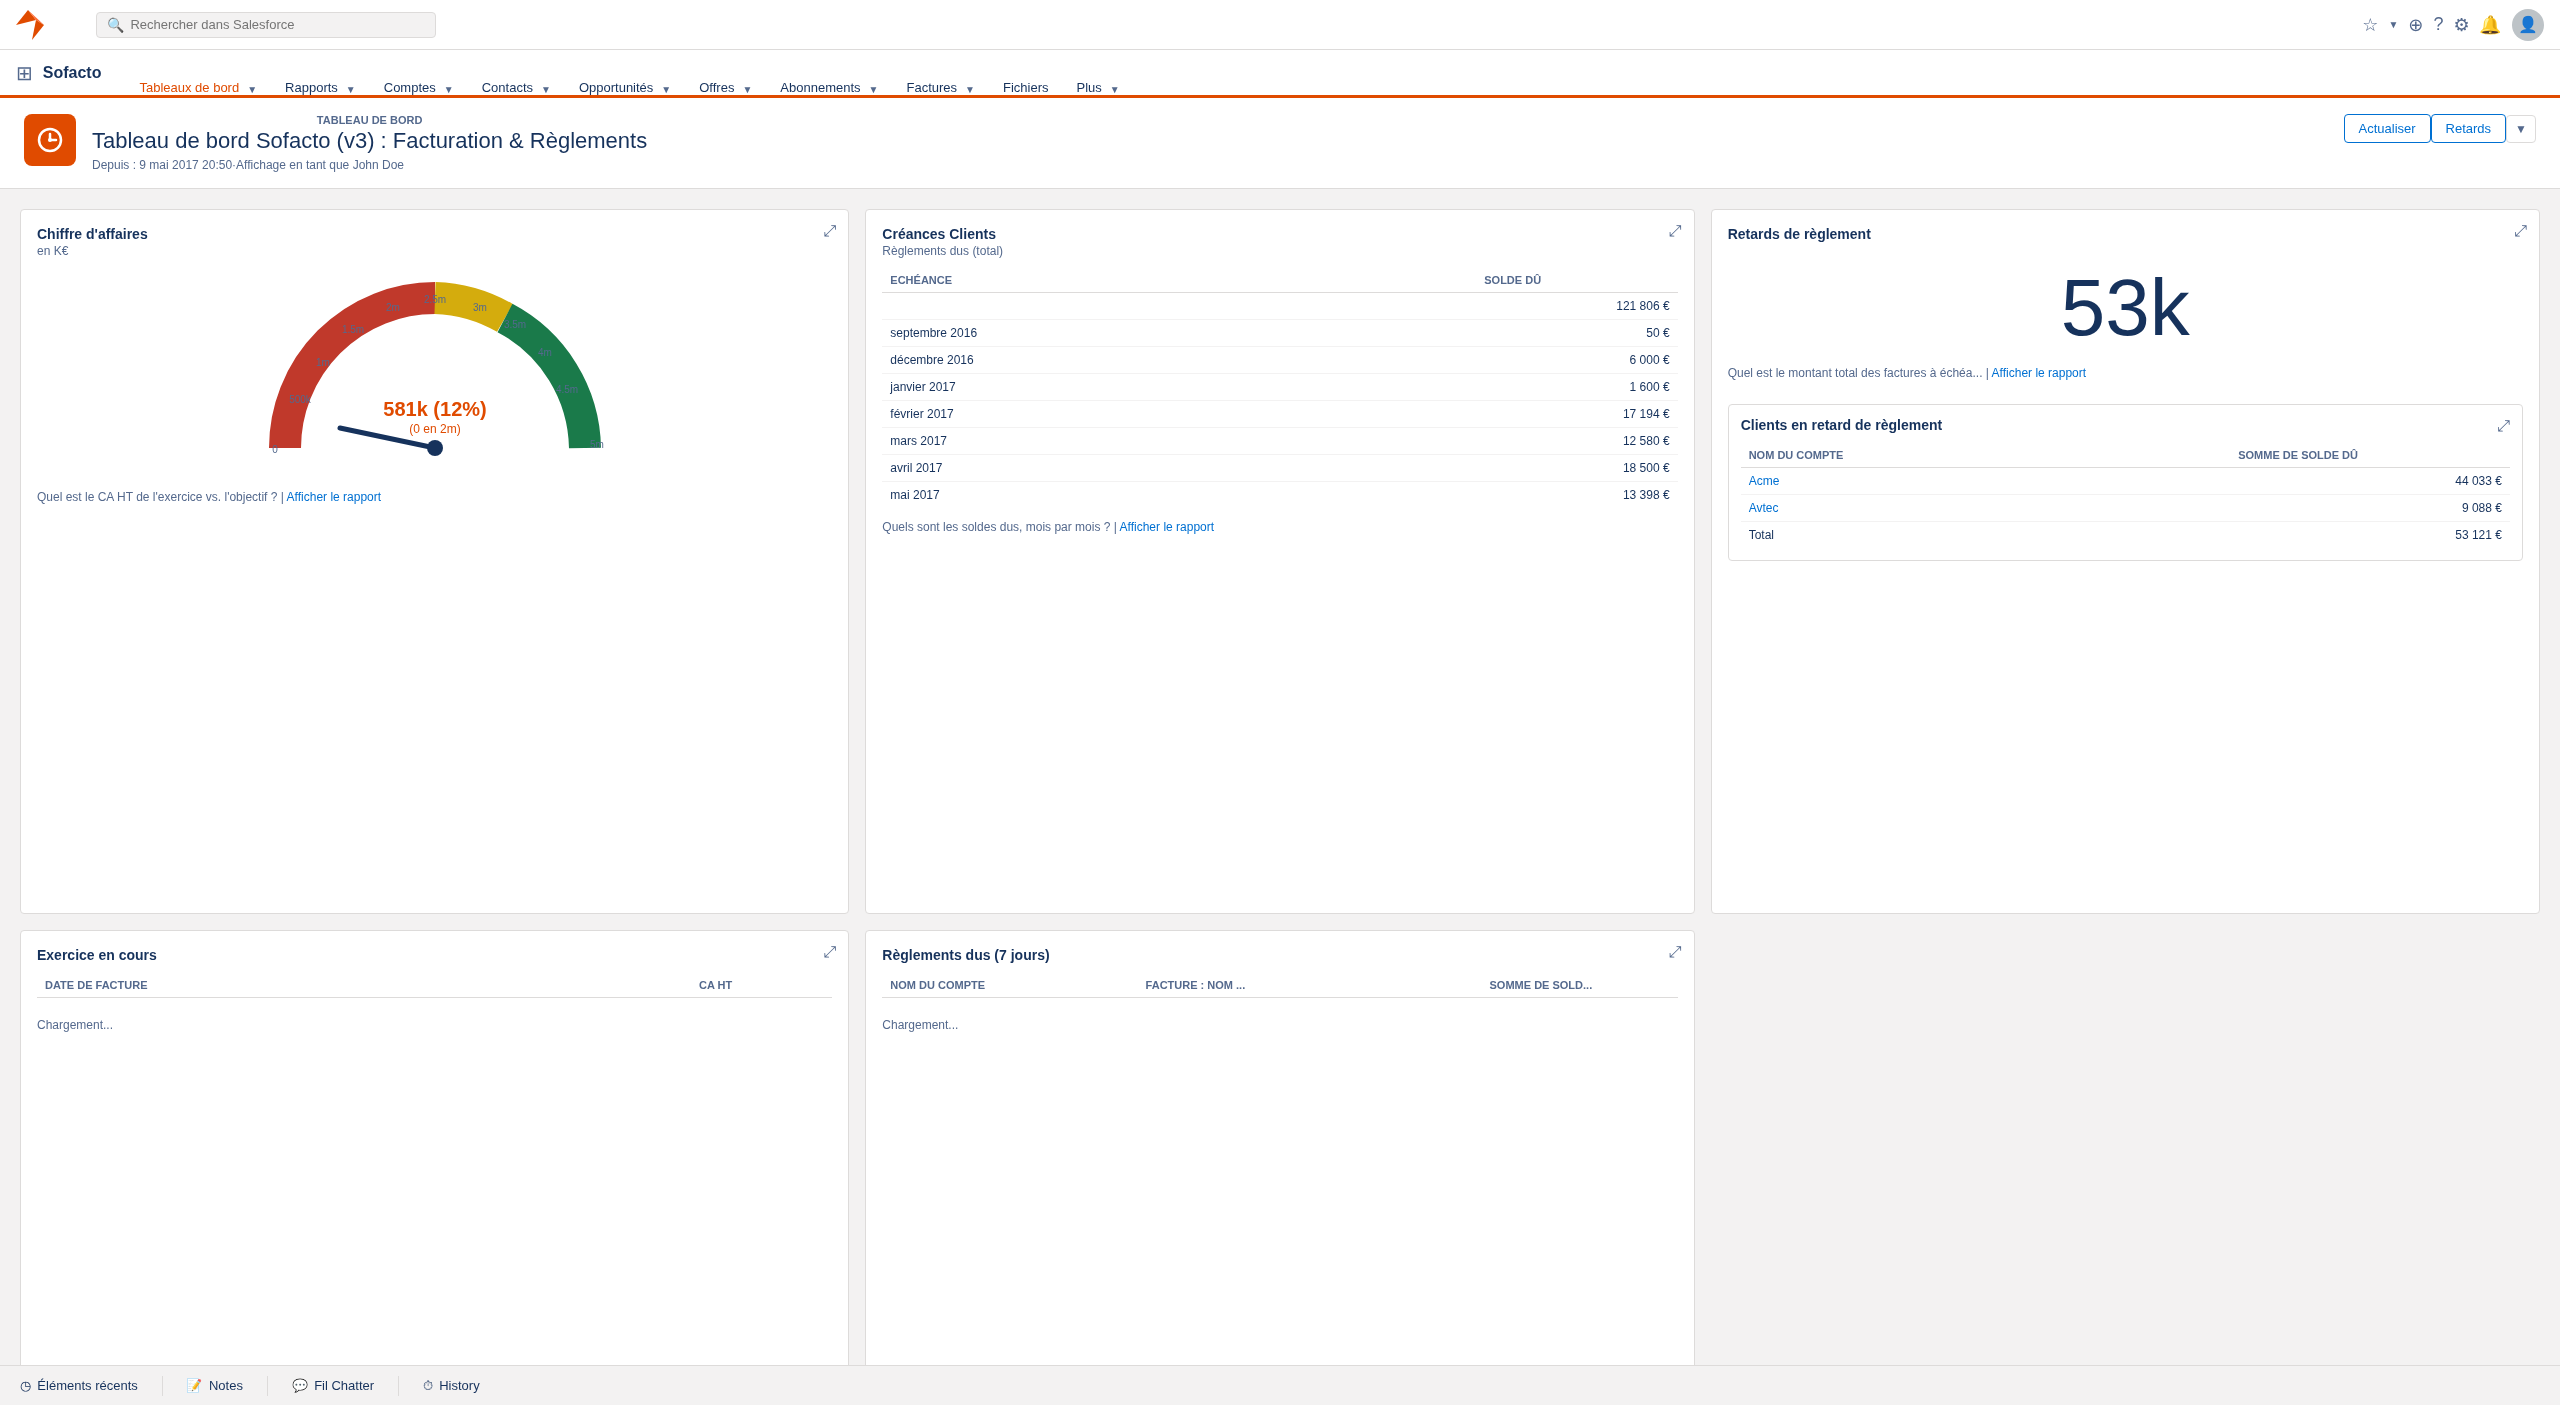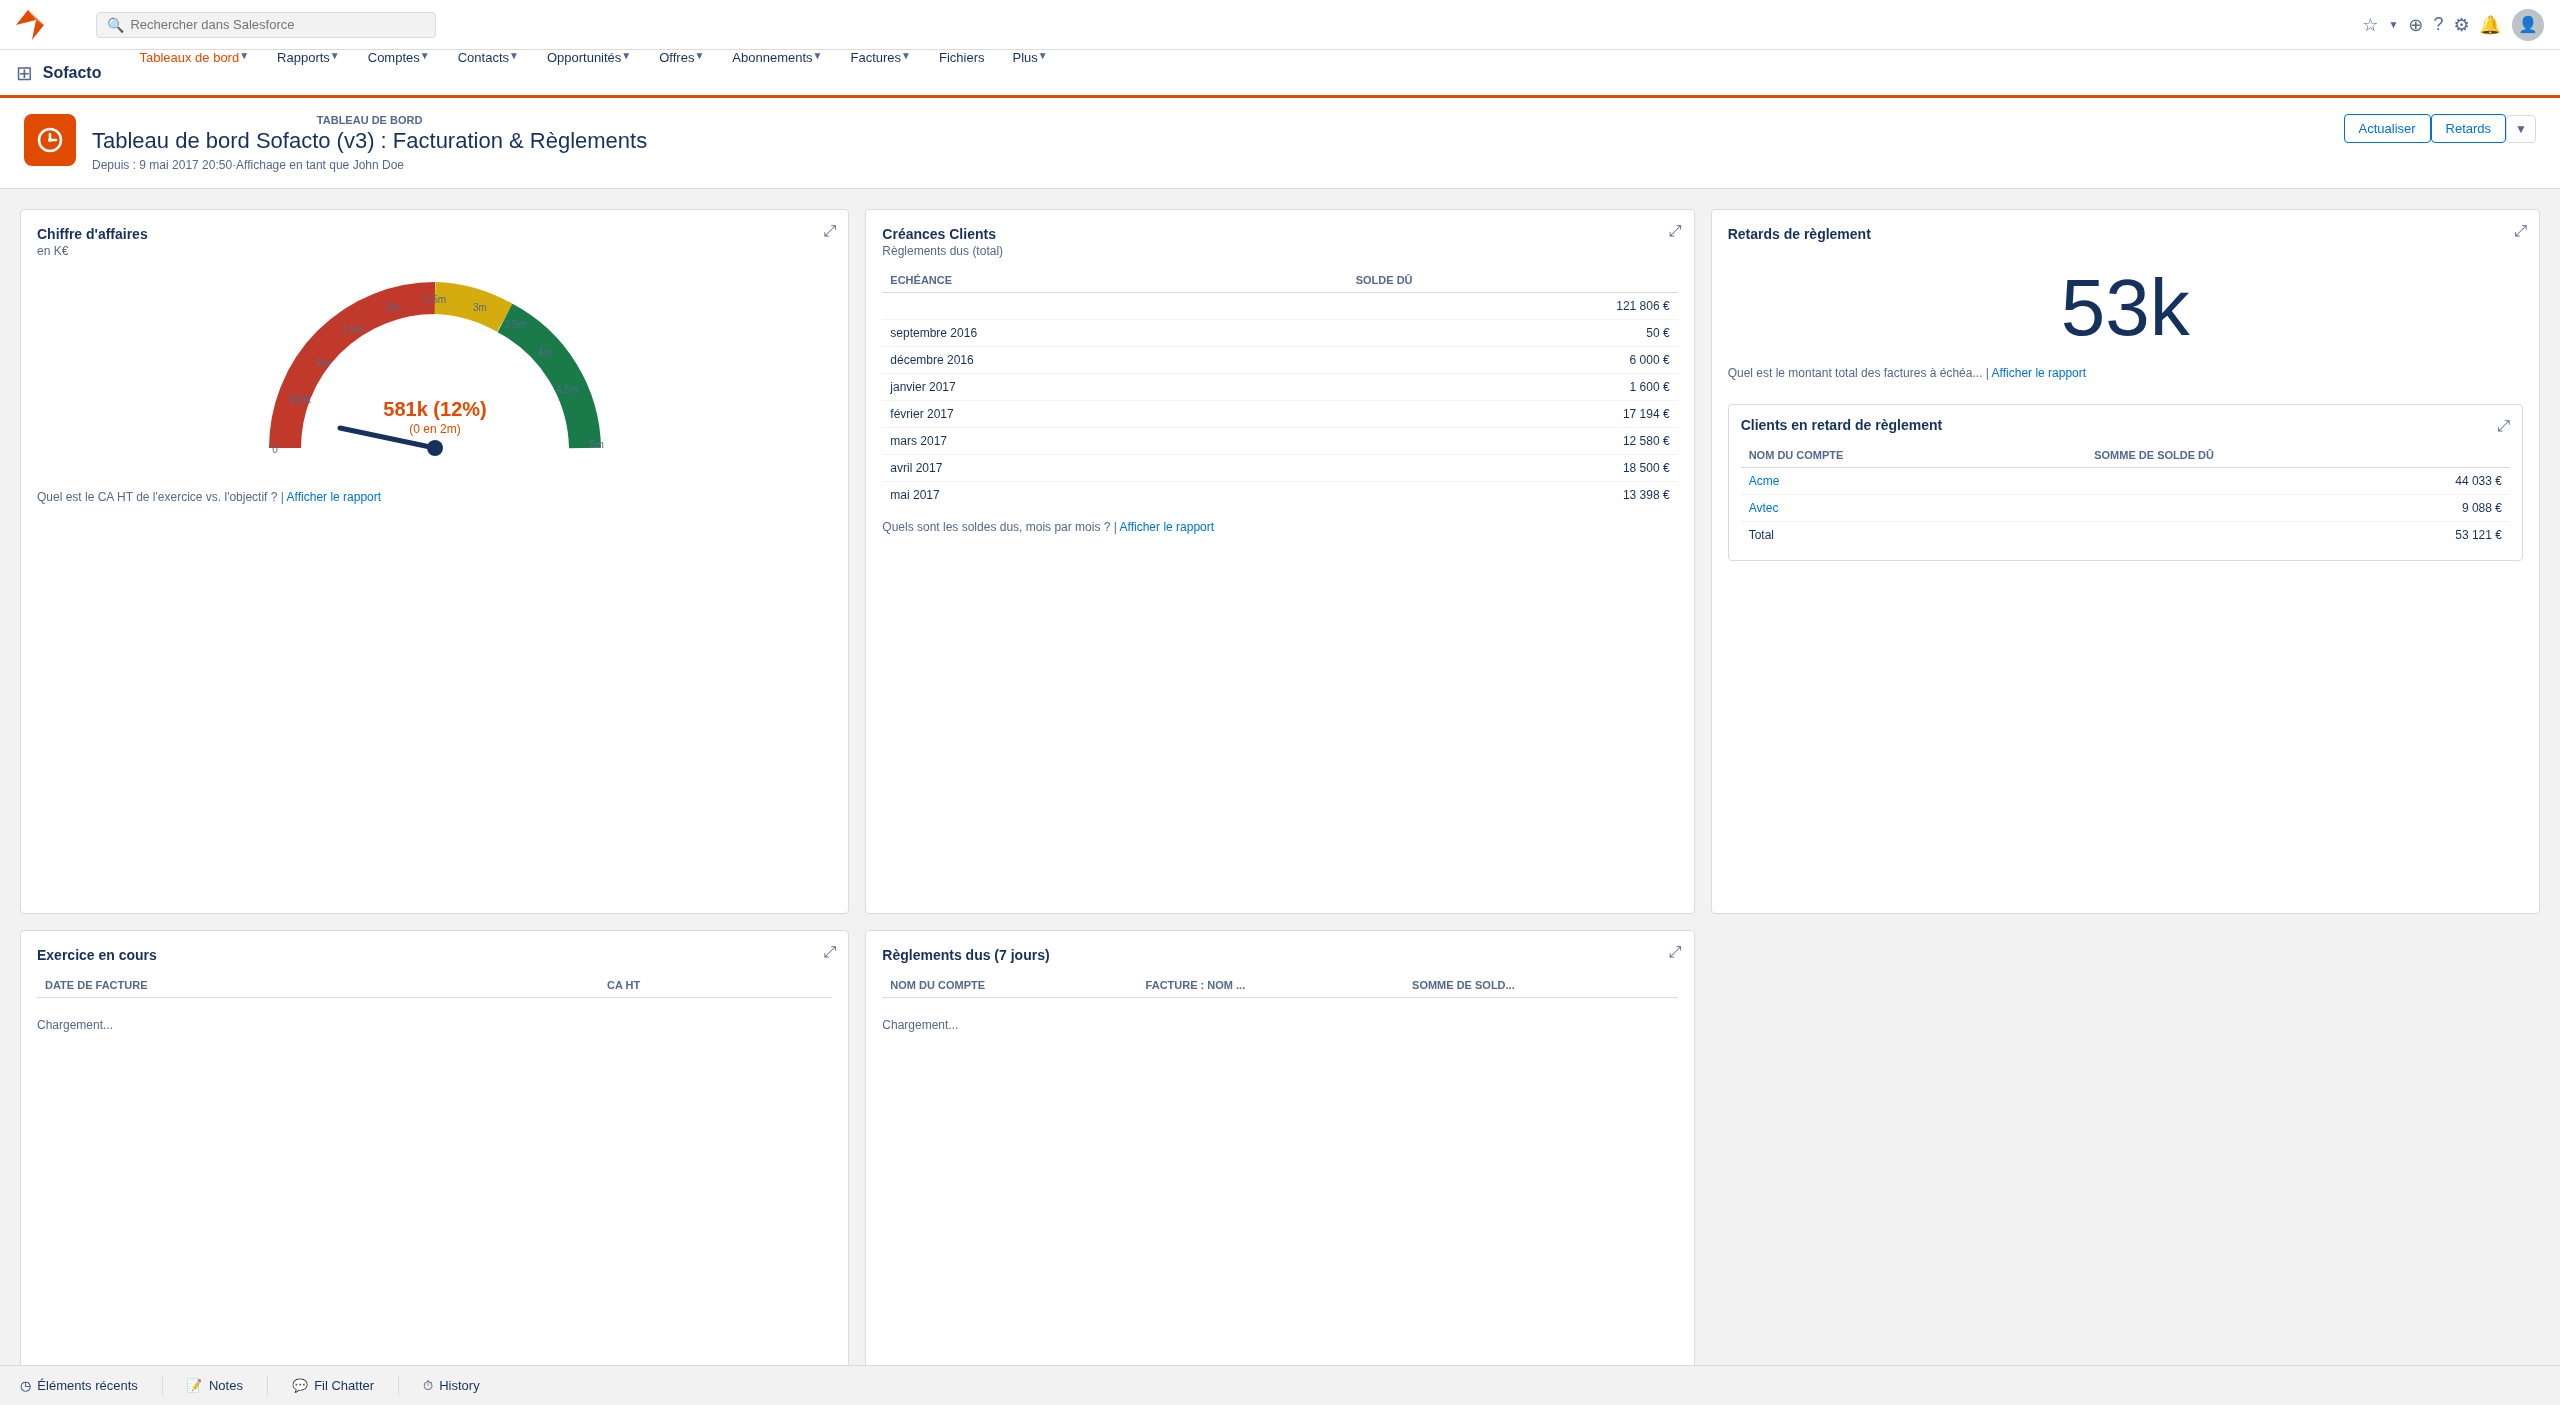--- a/index.html
+++ b/index.html
@@ -35,21 +35,21 @@
     
     .app-nav {
       display: flex; align-items: center;
       background: #fff;
       border-bottom: 3px solid #e04b00;
       padding: 0 16px; height: 48px;
     }
     .app-grid { font-size: 20px; color: #54698d; margin-right: 10px; cursor: pointer; }
     .app-name { font-size: 16px; font-weight: bold; color: #16325c; margin-right: 24px; }
     .nav-item {
-      display: flex; align-items: flex-start; gap: 0;
+      display: flex; align-items: flex-end; gap: 8px;
       padding: 0 14px; height: 48px; cursor: pointer;
       font-size: 13px; color: #16325c; font-weight: 500;
       border-bottom: 3px solid transparent; margin-bottom: -3px;
       white-space: nowrap;
     }
     .nav-item.active { border-bottom-color: #e04b00; color: #e04b00; }
     .nav-chevron { font-size: 10px; color: #54698d; }
 
     
     .page-header {
@@ -96,21 +96,21 @@
     .card-expand {
       position: absolute; top: 12px; right: 12px;
       color: #54698d; cursor: pointer; font-size: 16px;
     }
     .card-link { color: #0070d2; cursor: pointer; font-size: 12px; }
     .card-footer { margin-top: 12px; font-size: 12px; color: #54698d; }
 
     
     .data-table { width: 100%; border-collapse: collapse; margin-top: 10px; font-size: 12px; }
     .data-table th { font-size: 11px; color: #54698d; font-weight: 600; text-transform: uppercase; padding: 6px 8px; border-bottom: 1px solid #dddbda; text-align: left; }
-    .data-table th.right { text-align: left; margin-top: 44px; }
+    .data-table th.right { text-align: center; margin-top: 44px; }
     .data-table td { padding: 6px 8px; border-bottom: 1px solid #f3f2f2; color: #16325c; }
     .data-table td.right { text-align: right; }
     .data-table tr:last-child td { border-bottom: none; }
 
     
     .big-number { font-size: 72px; font-weight: 300; color: #16325c; text-align: center; margin: 20px 0 10px; }
     .big-number-desc { font-size: 12px; color: #54698d; }
     .big-number-link { color: #0070d2; cursor: pointer; font-size: 12px; }
 
     

